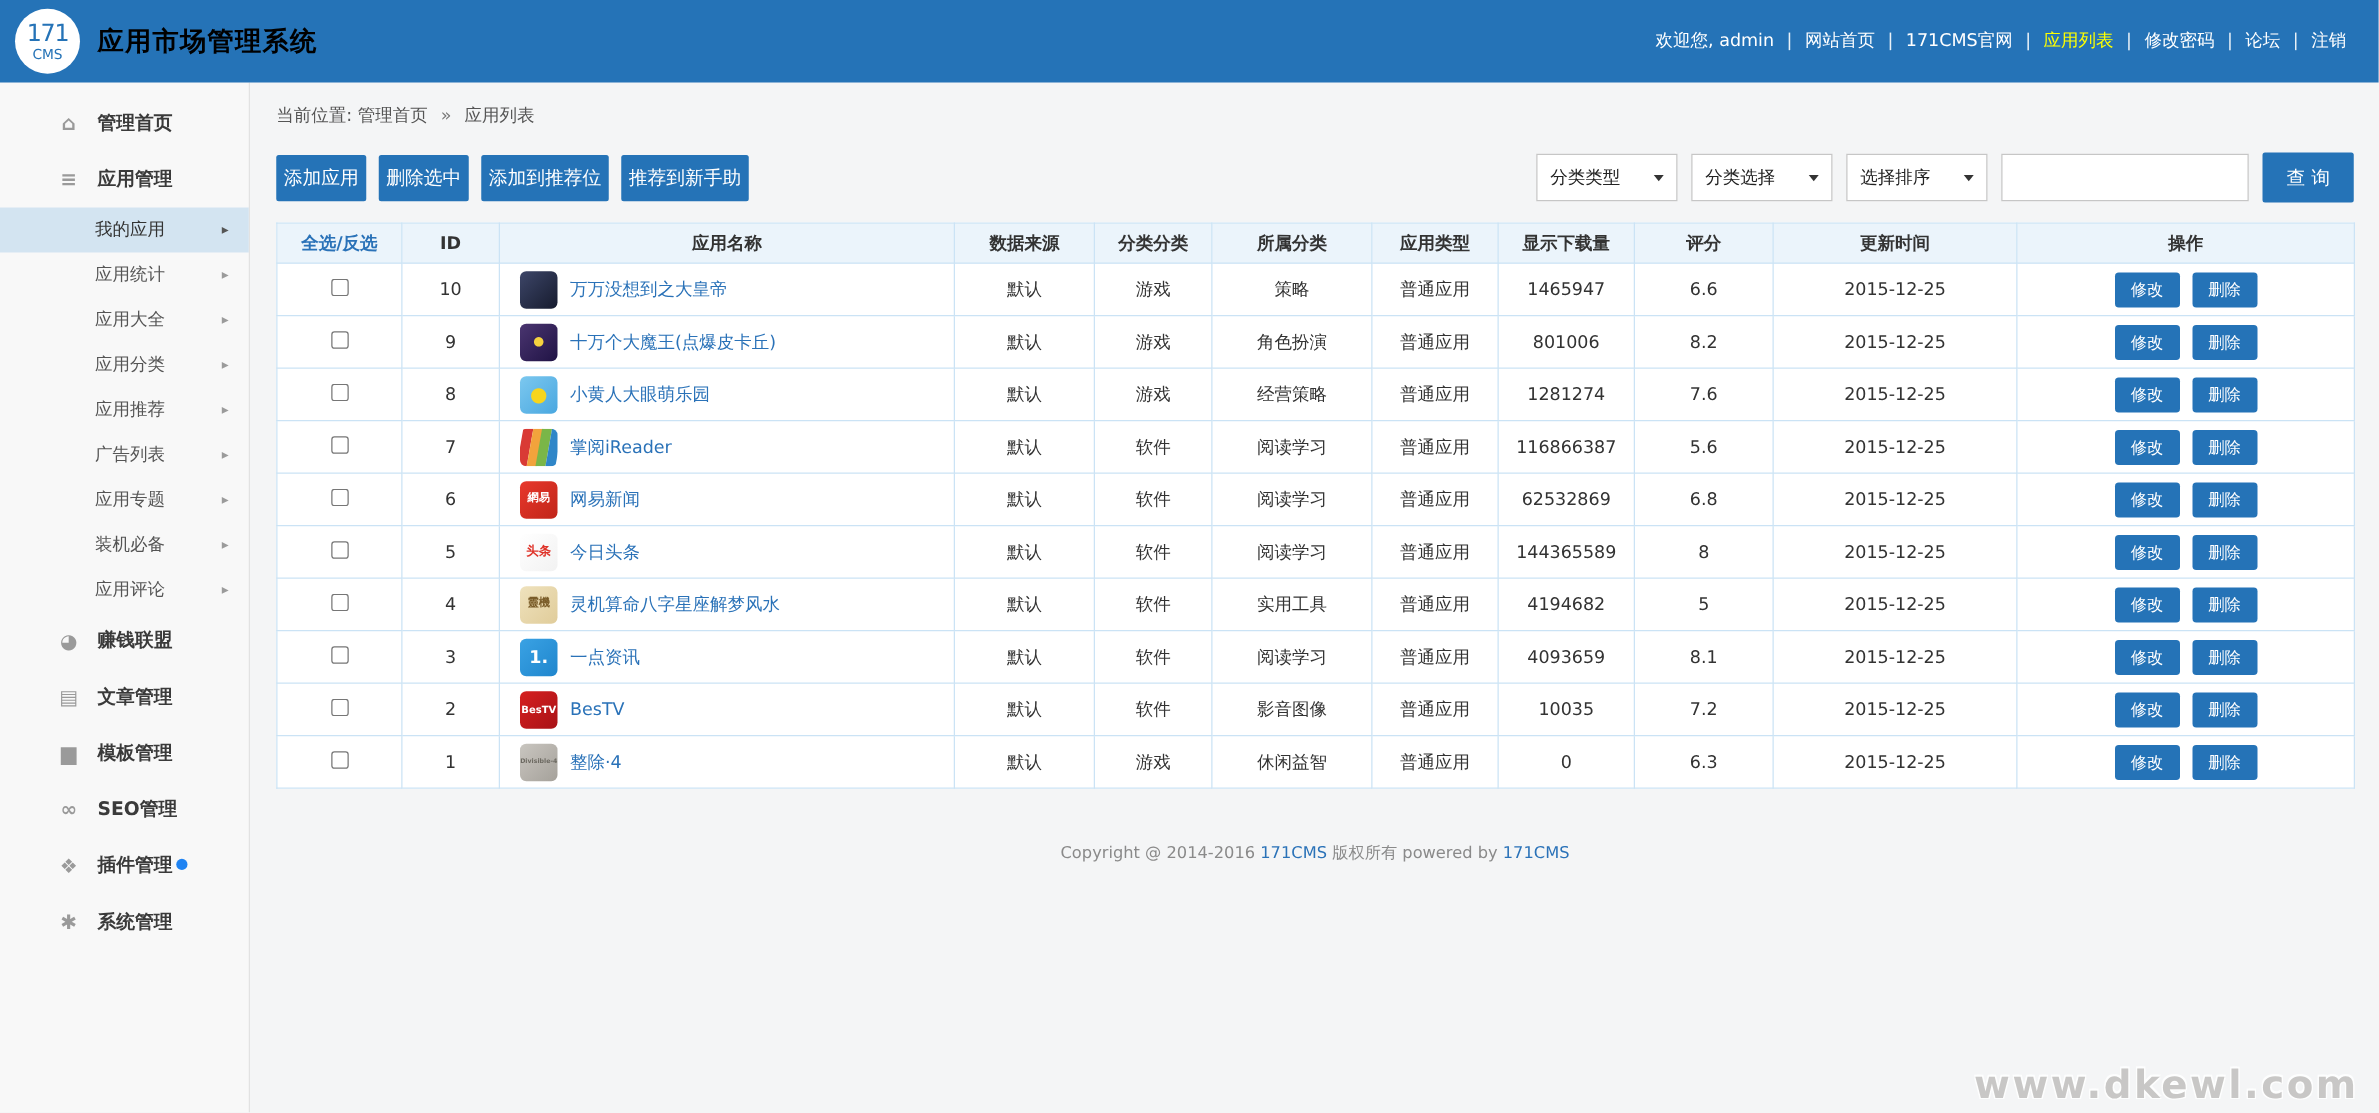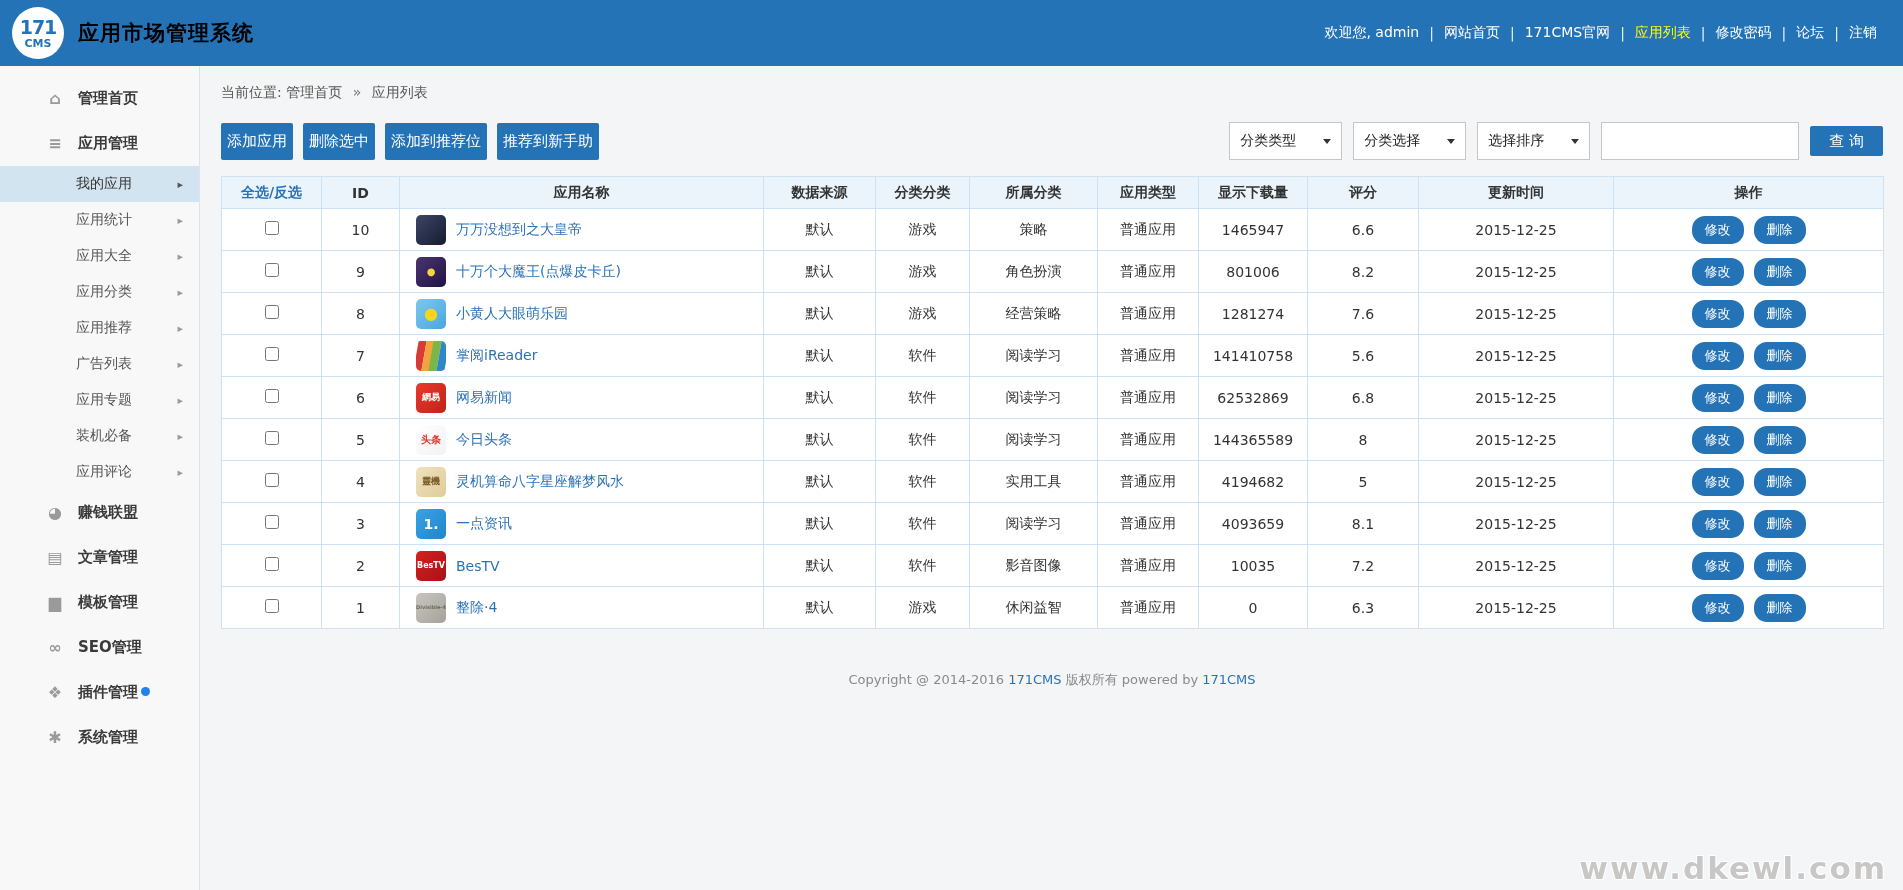--- a/index.html
+++ b/index.html
@@ -10,21 +10,21 @@
   }
   
   .top-header{
     position:absolute; top:0; left:0; right:0; height:66px;
     background:#2573b7; display:flex; align-items:center;
     padding:0 26px 0 12px; z-index:20;
   }
   .logo-circle{
     width:52px; height:52px; border-radius:50%; background:#fff;
     display:flex; flex-direction:column; align-items:center; justify-content:center;
-    color:#2573b7; font-weight:bold; line-height:1; flex:none;
+    color:#2573b7; font-weight:normal; line-height:1; flex:none;
   }
   .logo-top{ font-size:19px; letter-spacing:-1px; }
   .logo-bottom{ font-size:11px; margin-top:1px; }
   .app-title{ color:#000000; font-size:21px; font-weight:600; margin-left:14px; letter-spacing:1px; }
   .header-nav{ margin-left:auto; display:flex; align-items:center; font-size:14px; color:#fff; white-space:nowrap; }
   .header-nav a{ color:#fff; text-decoration:none; }
   .header-nav a.hl{ color:#fdff00; }
   .nav-sep{ margin:0 10px; opacity:.9; }
   
   .sidebar{
@@ -70,21 +70,21 @@
     width:113px; height:38px; background:#fff; border:1px solid #c6c6c6;
     display:flex; align-items:center; justify-content:space-between;
     padding:0 10px; font-size:14px; color:#222; margin-left:11px; cursor:pointer;
   }
   .caret{ width:0; height:0; border-left:4px solid transparent; border-right:4px solid transparent; border-top:5px solid #333; }
   .search-input{
     width:198px; height:38px; border:1px solid #c6c6c6; background:#fff;
     padding:0 8px; font-size:14px; margin-left:11px; font-family:inherit;
   }
   .search-btn{
-    height:30px; padding:0 19px; background:#2573b7; color:#fff; border:none;
+    height:40px; padding:0 19px; background:#2573b7; color:#fff; border:none;
     font-size:15px; margin-left:11px; cursor:pointer; border-radius:2px;
     font-family:inherit; white-space:nowrap;
   }
   
   .table-wrap{ margin-top:16px; }
   table{ border-collapse:collapse; table-layout:fixed; width:1662px; background:#fff; }
   th{
     background:#ebf4fb; border:1px solid #cbe3f5; height:32px;
     font-size:14px; color:#333; font-weight:bold; text-align:center;
   }
@@ -98,21 +98,21 @@
   .app-icon{
     width:30px; height:30px; border-radius:5px; margin-right:10px;
     display:inline-flex; align-items:center; justify-content:center;
     overflow:hidden; flex:none; font-weight:bold; line-height:1;
   }
   .app-icon .stripe{ width:25%; height:100%; transform:skewX(-10deg); }
   .icon-label{ font-weight:bold; white-space:nowrap; }
   .app-link{ color:#2a72b8; text-decoration:none; font-size:14px; }
   .act-btn{
     background:#2573b7; color:#fff; border:none; padding:5px 13px; font-size:13px;
-    border-radius:13px; margin:0 5px; cursor:pointer; font-family:inherit;
+    border-radius:3px; margin:0 5px; cursor:pointer; font-family:inherit;
   }
   input[type=checkbox]{ width:14px; height:14px; }
   
   .footer{ text-align:center; margin-top:42px; font-size:13px; color:#8a8a8a; }
   .footer a{ color:#2a72b8; text-decoration:none; }
   
   .watermark{
     position:absolute; right:16px; bottom:4px; text-align:right; z-index:30;
     pointer-events:none; font-weight:bold; color:#c4c3c1; opacity:.9;
   }
@@ -326,21 +326,21 @@
                   <span class="stripe" style="background: rgb(122, 182, 72);"></span>
                   <span class="stripe" style="background: rgb(47, 134, 200);"></span>
                 </span>
                 <a class="app-link" href="#">掌阅iReader</a>
               </div>
             </td>
             <td>默认</td>
             <td>软件</td>
             <td>阅读学习</td>
             <td>普通应用</td>
-            <td>141410758</td>
+            <td>116866387</td>
             <td>5.6</td>
             <td>2015-12-25</td>
             <td class="action-cell"><button class="act-btn">修改</button><button class="act-btn">删除</button></td>
           </tr>
           <tr class="data-row">
             <td><input type="checkbox" style=""></td>
             <td>6</td>
             <td class="name-cell">
               <div class="name-wrap">
                 <span class="app-icon" style="background: linear-gradient(135deg, rgb(232, 56, 44), rgb(192, 37, 25));">

